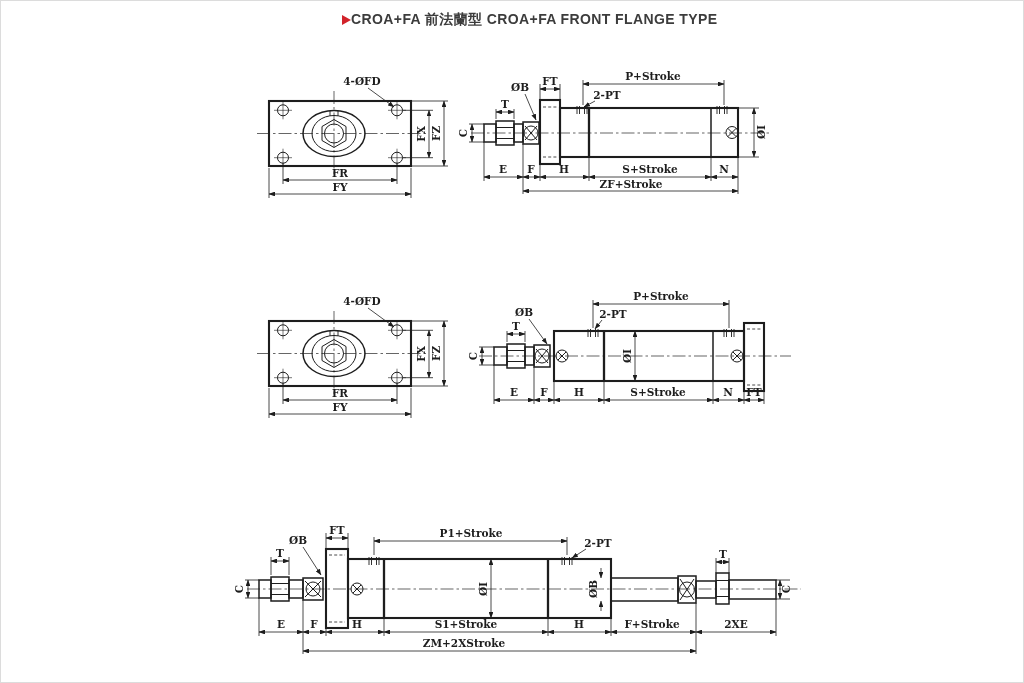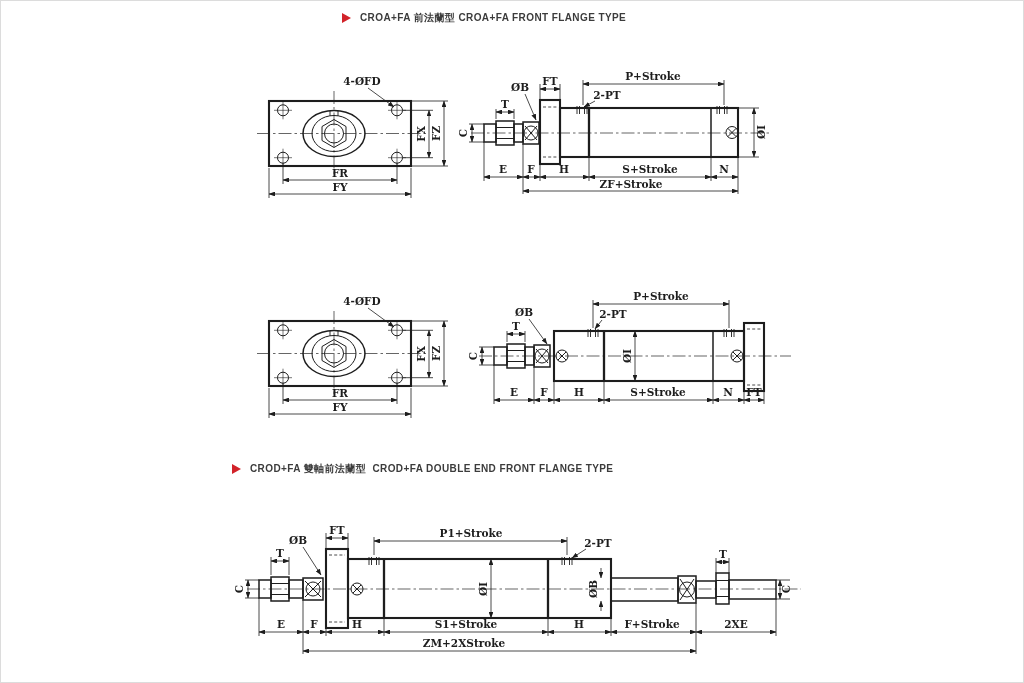--- a/index.html
+++ b/index.html
@@ -1,20 +1,20 @@
 <!DOCTYPE html>
 <html><head>
 <meta charset="utf-8">
 <style>
   html,body{margin:0;padding:0;background:#fff;}
   .canvas{position:relative;width:1024px;height:683px;background:#ffffff;
     border:1px solid #dcdcdc;box-sizing:border-box;overflow:hidden;
     font-family:"Liberation Sans",sans-serif;}
-  .title{position:absolute;display:flex;align-items:center;gap:9px;
-    font-weight:bold;font-size:10px;color:#3c3c3c;letter-spacing:.4px;white-space:pre;}
+  .title{position:absolute;display:flex;align-items:center;
+    font-weight:bold;font-size:14px;color:#3c3c3c;letter-spacing:.4px;white-space:pre;}
   .tri{width:0;height:0;border-left:9px solid #d2232a;
     border-top:5.5px solid transparent;border-bottom:5.5px solid transparent;flex:0 0 auto;}
   svg{position:absolute;left:0;top:0;}
   svg text{font-family:"DejaVu Serif",serif;font-size:10.5px;font-weight:bold;fill:#1d1d1d;}
   .o  {fill:none;stroke:#1d1d1d;stroke-width:1.5;}
   .o2 {fill:none;stroke:#1d1d1d;stroke-width:2.1;}
   .oj {fill:none;stroke:#1d1d1d;stroke-width:2.3;}
   .t1 {fill:none;stroke:#1d1d1d;stroke-width:1;}
   .dim{fill:none;stroke:#1d1d1d;stroke-width:.8;}
   .cl {fill:none;stroke:#242424;stroke-width:.7;stroke-dasharray:13 3 2.5 3;}
@@ -22,24 +22,20 @@
   .pt {fill:none;stroke:#1d1d1d;stroke-width:.9;}
 </style>
 </head>
 <body>
 
 <div class="canvas">
 
   <div class="title" style="left:341px;top:10px;">
     <span class="tri"></span>
     <span>CROA+FA 前法蘭型 CROA+FA FRONT FLANGE TYPE</span>
-  </div>
-  <div class="title" style="left:231px;top:461px;">
-    <span class="tri"></span>
-    <span>CROD+FA 雙軸前法蘭型  CROD+FA DOUBLE END FRONT FLANGE TYPE</span>
   </div>
 
   <svg width="1024" height="683" viewBox="0 0 1024 683">
     <defs>
       <marker id="a" markerWidth="8" markerHeight="6" refX="7.5" refY="3" orient="auto-start-reverse">
         <path d="M0,0L8,3L0,6z" fill="#1d1d1d"></path>
       </marker>
       <g id="bh">
         <circle r="5.5" class="t1" fill="none"></circle>
         <line x1="-9" y1="0" x2="9" y2="0" stroke="#1d1d1d" stroke-width=".6"></line>

